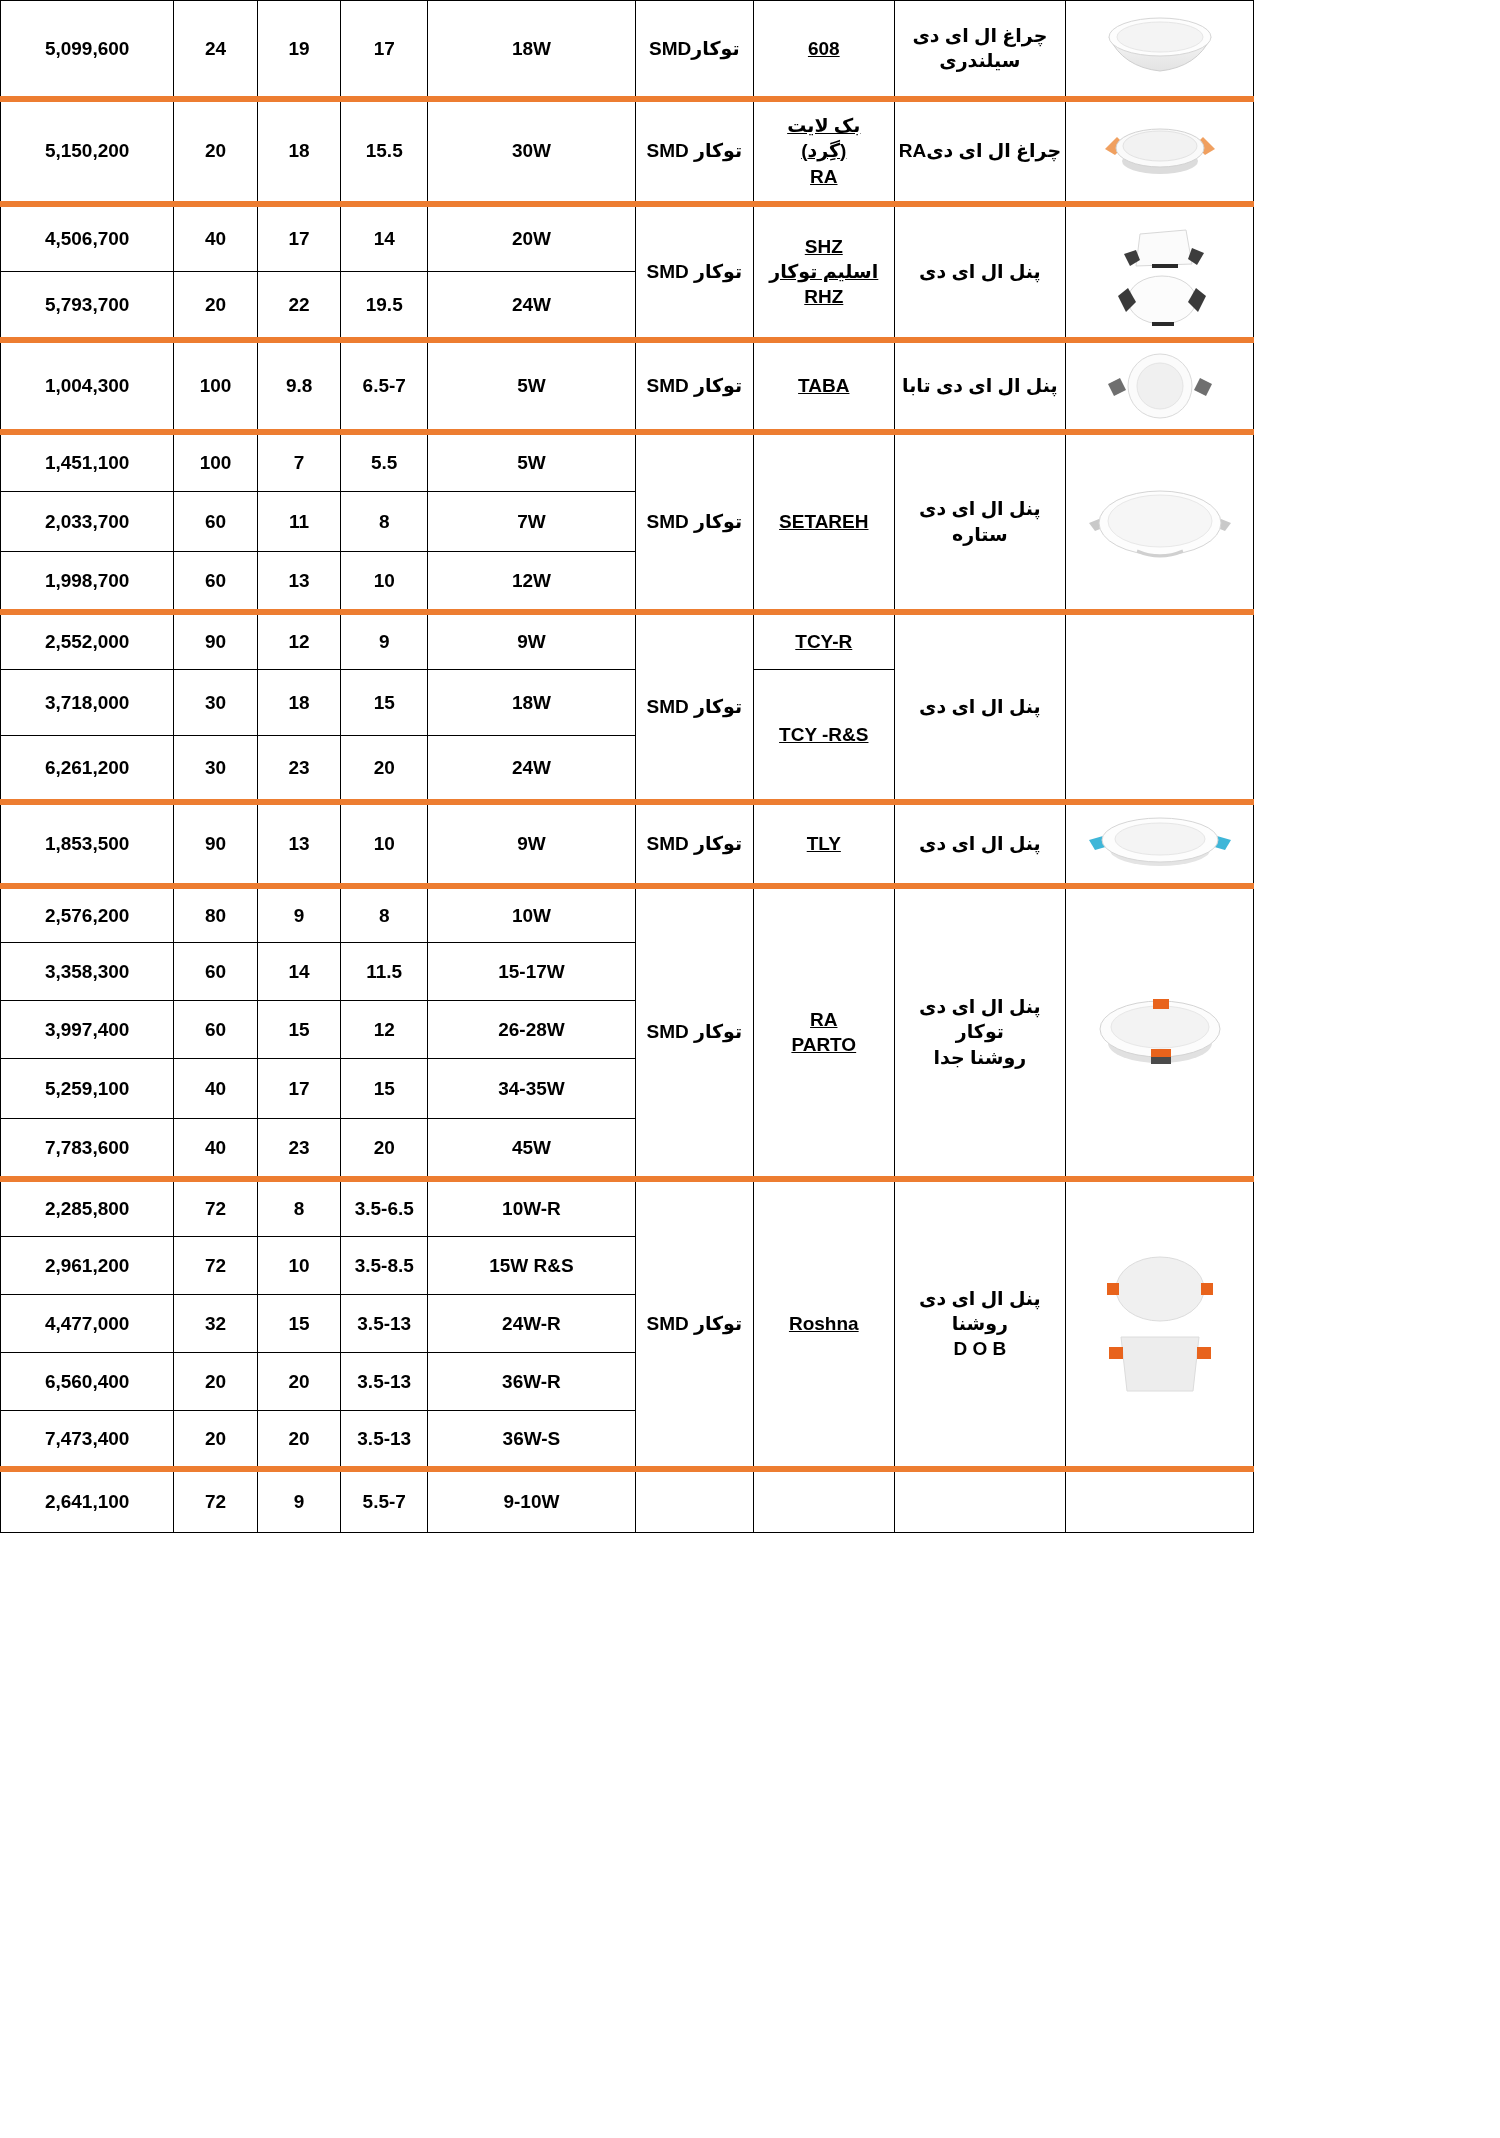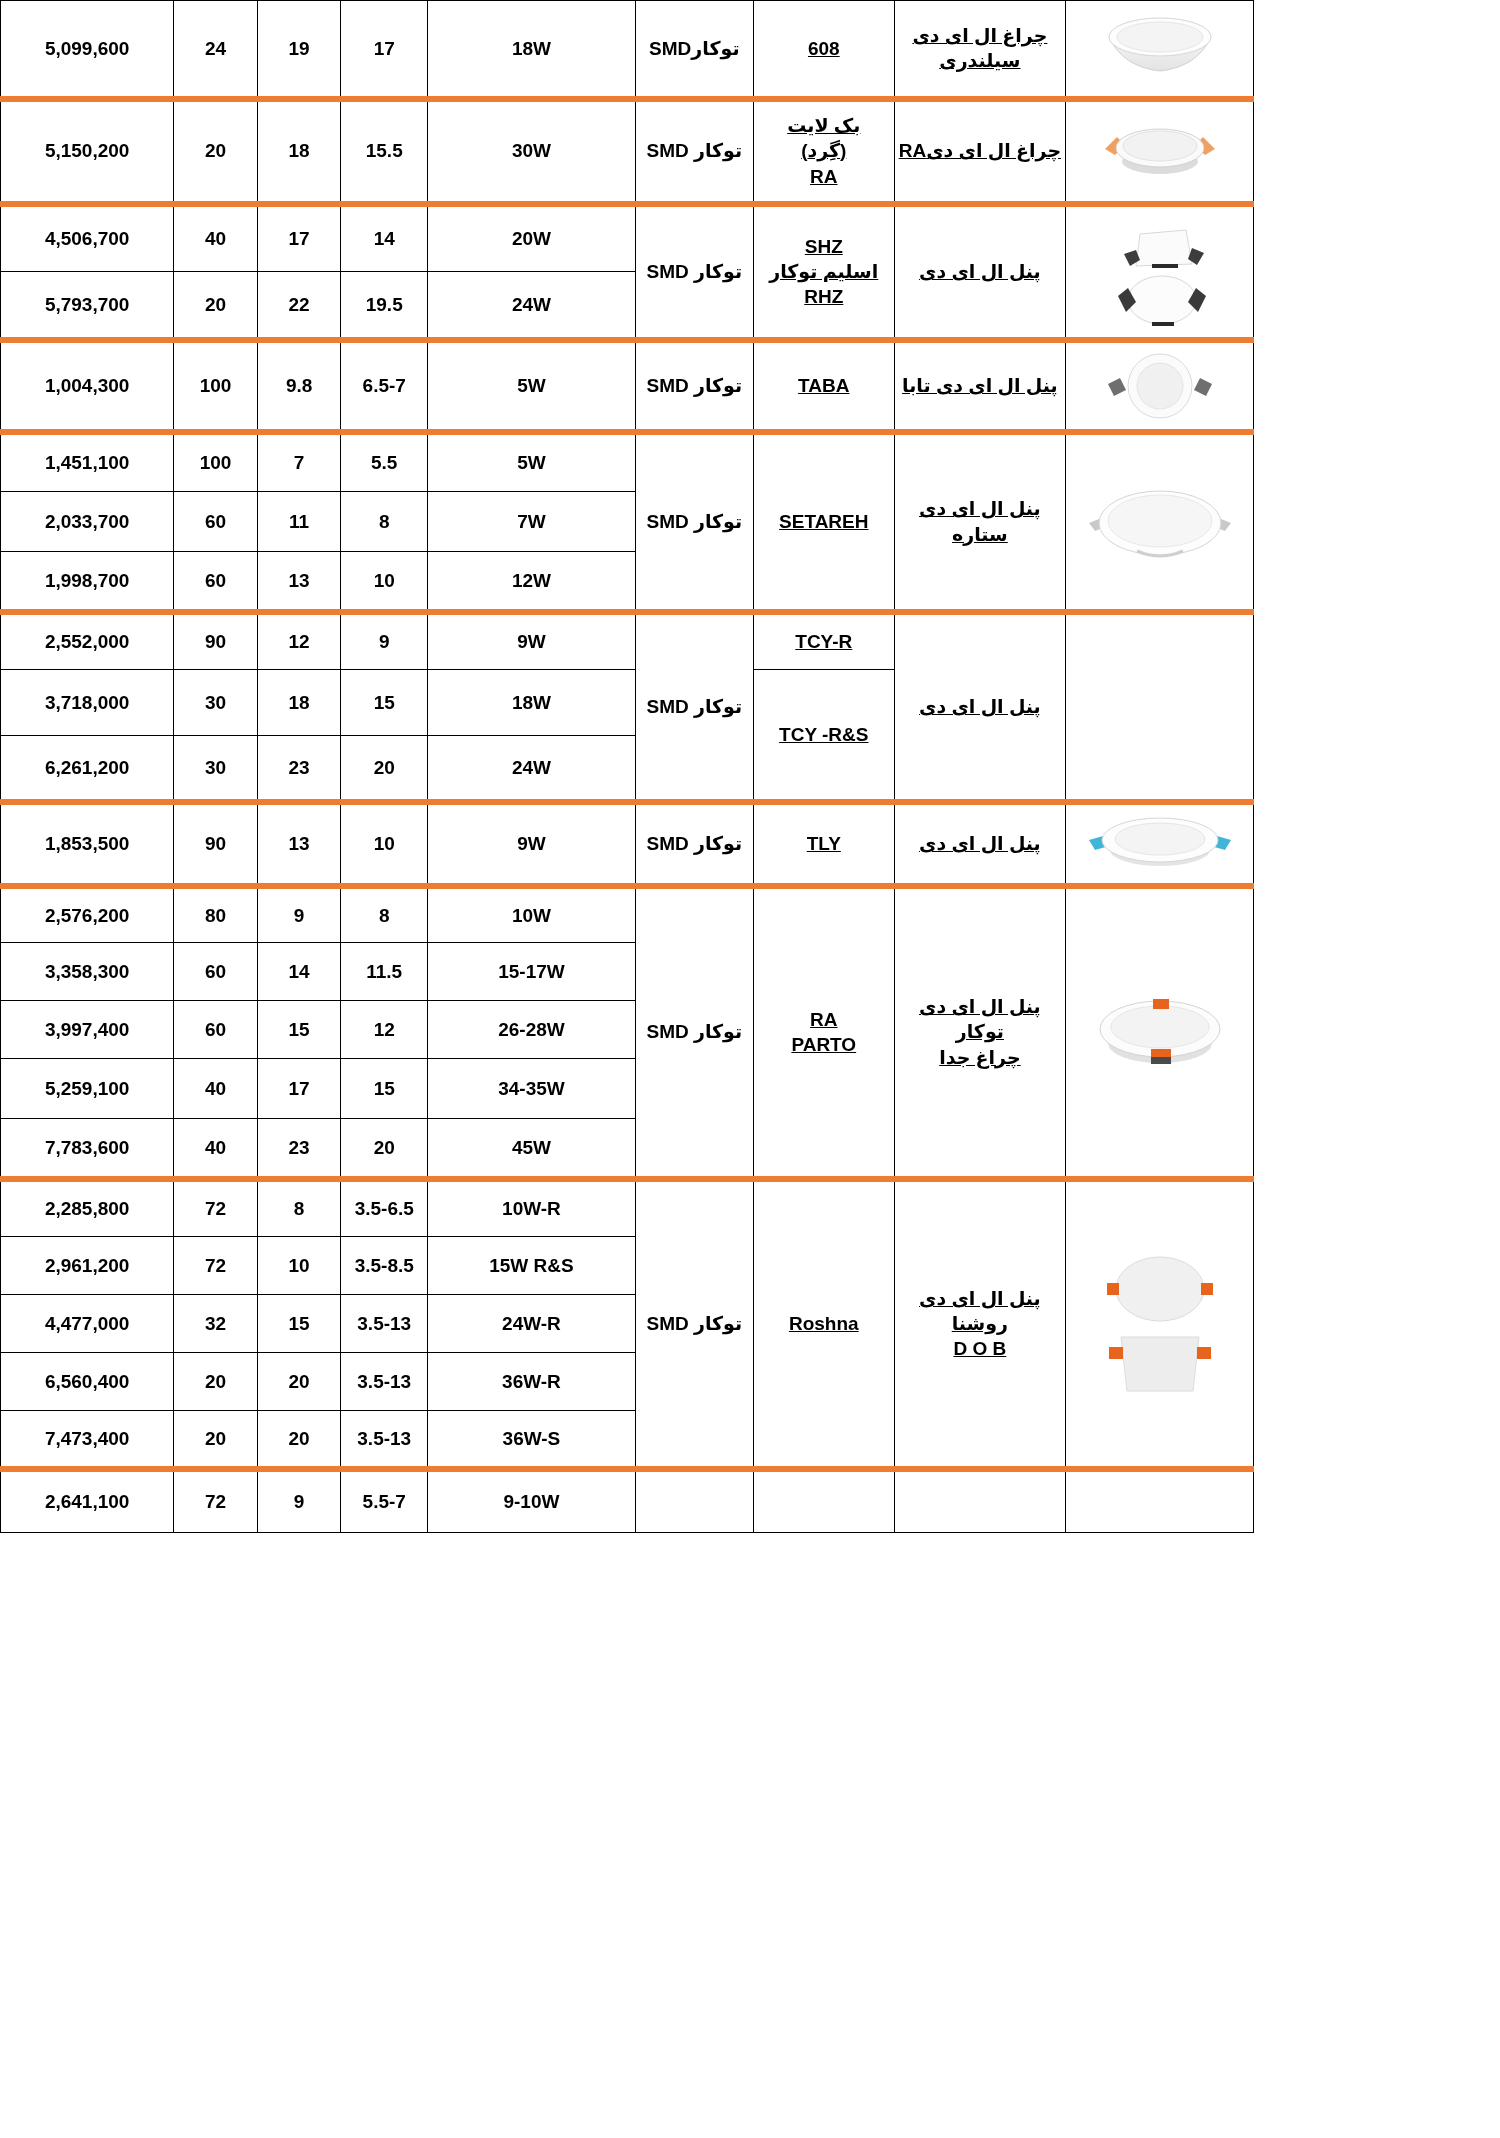--- a/index.html
+++ b/index.html
@@ -43,21 +43,21 @@
   col.c-model{width:135px;}
   col.c-desc{width:164px;}
   col.c-img{width:180px;}
   
   td.price-cell{background:#fdeec9;font-size:19px;}
   td.price-cell.plain{background:#ffffff;}
   
   tr.group-start > td{border-top:6px solid #ed7d31;}
   tr.group-start > td.price-cell{border-top:6px solid #ed7d31;}
   td.model-cell{font-size:19px;text-decoration:underline;}
-  td.desc-cell{font-size:19px;direction:rtl;text-decoration:underline;}
+  td.desc-cell{font-size:19px;direction:rtl;}
   td.type-cell{font-size:19px;direction:rtl;}
   .stack{display:block;}
   .stack span{display:block;}
   td.img-cell{background:#ffffff;padding:4px 0;}
   .prod{
     display:flex;
     flex-direction:column;
     align-items:center;
     justify-content:center;
     gap:6px;
@@ -296,21 +296,21 @@
     <td class="type-cell" rowspan="5">توکار SMD</td>
     <td class="model-cell" rowspan="5">
       <span class="stack">
         <span>RA</span>
         <span>PARTO</span>
       </span>
     </td>
     <td class="desc-cell" rowspan="5">
       <span class="stack">
         <span>پنل ال ای دی توکار</span>
-        <span>چراغ جدا</span>
+        <span>روشنا جدا</span>
       </span>
     </td>
     <td class="img-cell" rowspan="5">
       <div class="prod">
         <svg class="lamp" width="150" height="90" viewBox="0 0 150 90">
           <ellipse cx="75" cy="56" rx="52" ry="20" fill="#e1e1e1"></ellipse>
           <ellipse cx="75" cy="42" rx="60" ry="28" fill="#fcfcfc" stroke="#d4d4d4"></ellipse>
           <ellipse cx="75" cy="40" rx="49" ry="21" fill="#f3f3f3" stroke="#e7e7e7"></ellipse>
           <rect x="68" y="12" width="16" height="10" fill="#e8631c"></rect>
           <rect x="66" y="62" width="20" height="12" fill="#e8631c"></rect>

